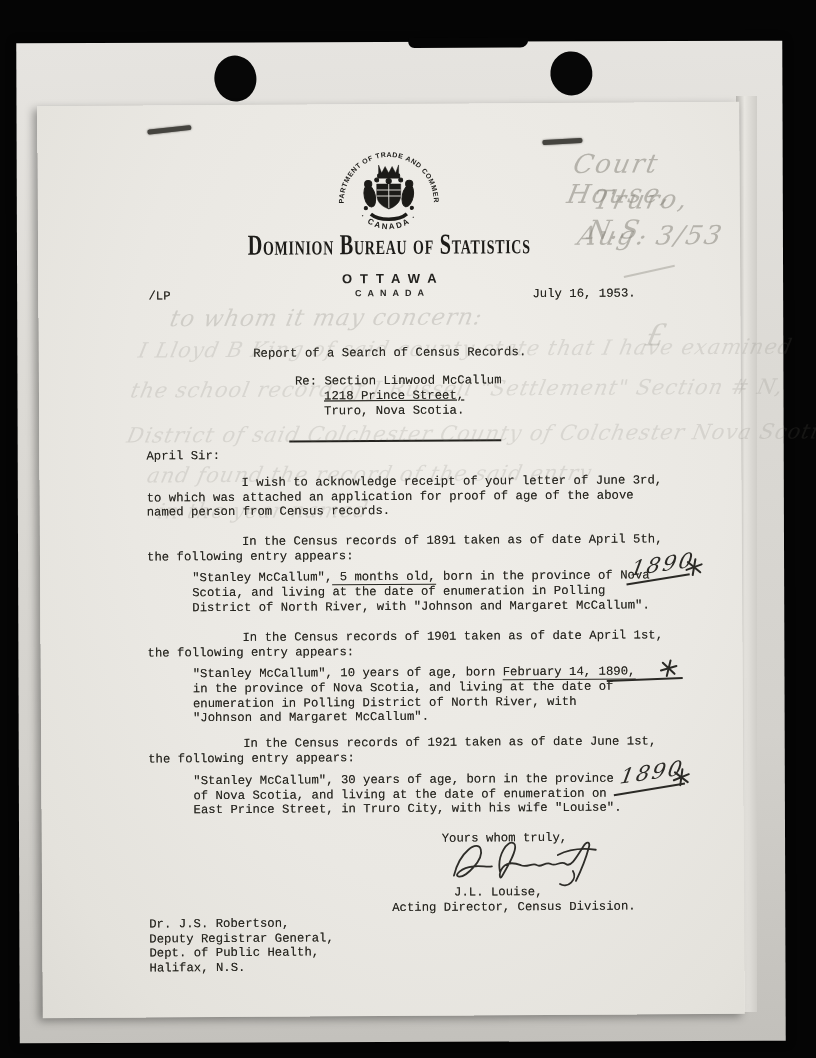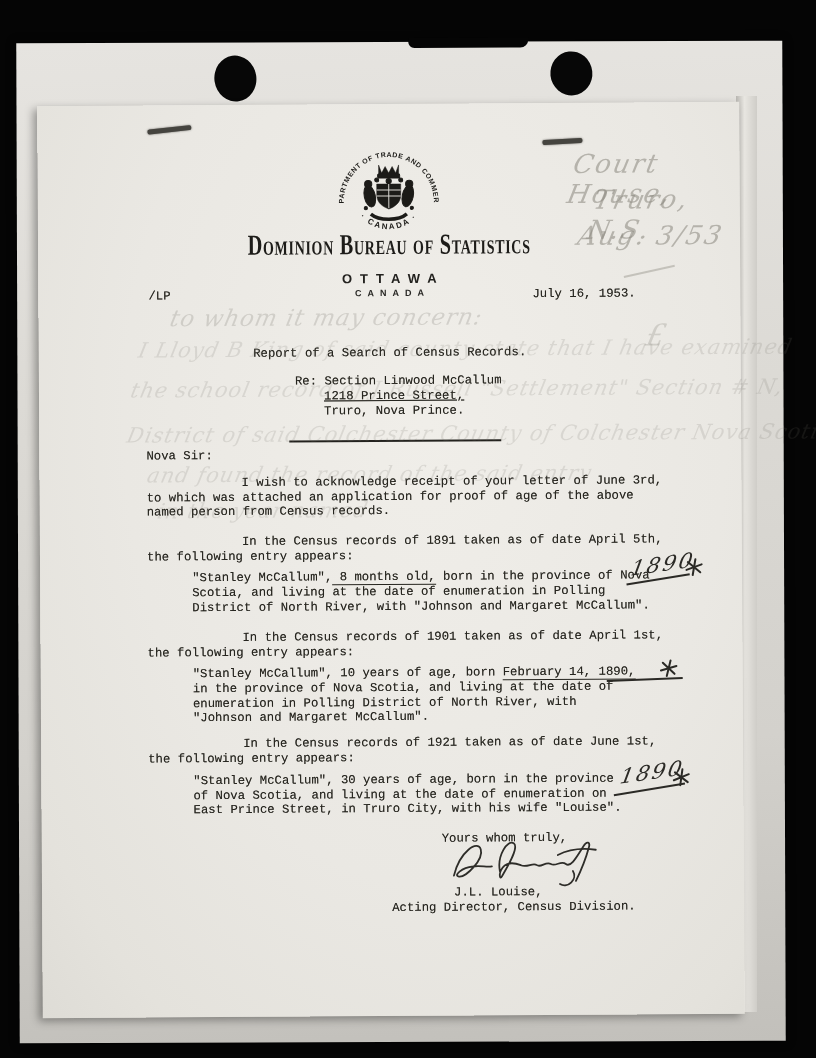--- a/index.html
+++ b/index.html
@@ -104,31 +104,31 @@
     <div class="lh-title">Dominion Bureau of Statistics</div>
     <div class="lh-city">OTTAWA</div>
     <div class="lh-country">CANADA</div>
 
     <div class="mono" style="left:110px;top:184px;">/LP</div>
     <div class="mono" style="left:494px;top:184px;">July 16, 1953.</div>
 
     <div class="mono" style="left:0;top:242px;width:100%;text-align:center;">Report of a Search of Census Records.</div>
     <div class="mono" style="left:256px;top:270px;">Re: Section Linwood McCallum</div>
     <div class="mono" style="left:285px;top:285px;text-decoration:underline;">1218 Prince Street,</div>
-    <div class="mono" style="left:285px;top:300px;">Truro, Nova Prince.</div>
+    <div class="mono" style="left:285px;top:300px;">Truro, Nova Scotia.</div>
     <div class="divider"></div>
 
-    <div class="mono" style="left:107px;top:344px;">Nova Sir:</div>
+    <div class="mono" style="left:107px;top:344px;">April Sir:</div>
     <div class="mono indent" style="left:107px;top:371px;width:560px;">I wish to acknowledge receipt of your letter of June 3rd,
 to which was attached an application for proof of age of the above
 named person from Census records.</div>
     <div class="mono indent" style="left:107px;top:430px;width:560px;">In the Census records of 1891 taken as of date April 5th,
 the following entry appears:</div>
 
-    <div class="mono" style="left:152px;top:466px;"><span>"Stanley McCallum",</span><span class="u"> 8 months old,</span><span> born in the province of Nova</span></div>
+    <div class="mono" style="left:152px;top:466px;"><span>"Stanley McCallum",</span><span class="u"> 5 months old,</span><span> born in the province of Nova</span></div>
     <div class="mono" style="left:152px;top:481px;width:520px;">Scotia, and living at the date of enumeration in Polling
 District of North River, with "Johnson and Margaret McCallum".</div>
 
     <div class="margin-year" style="left:592px;top:450px;">1890</div>
     <div class="year-line" style="left:586px;top:476px;width:64px;transform:rotate(-9deg);"></div>
     <svg class="ast" style="left:644px;top:455px;" width="20" height="20" viewBox="0 0 20 20">
       <g stroke="#2b2a26" stroke-width="2" stroke-linecap="round" transform="rotate(10 10 10)">
         <line x1="10" y1="2" x2="10" y2="18"></line>
           <line x1="3" y1="6" x2="17" y2="14"></line>
           <line x1="17" y1="6" x2="3" y2="14"></line>
@@ -172,20 +172,24 @@
       <g fill="none" stroke="#2e2d29" stroke-width="1.8" stroke-linecap="round">
         <path d="M14,44 C20,20 38,8 41,18 C44,28 26,46 19,45 C13,44 22,36 33,35 C41,34 47,36 52,35"></path>
         <path d="M60,40 C57,24 68,8 74,12 C80,16 66,38 62,45 C60,49 59,43 61,39 C66,29 76,32 81,34 C87,37 93,31 97,34 C101,37 106,30 111,33 C116,36 121,29 126,33 C131,37 137,26 144,15 C147,10 151,11 149,17 C146,28 140,42 136,50"></path>
         <path d="M118,24 C128,19 142,17 156,19"></path>
         <path d="M133,40 C138,48 128,58 120,53"></path>
       </g>
     </svg>
     <div class="mono" style="left:412px;top:782px;">J.L. Louise,</div>
     <div class="mono" style="left:350px;top:797px;">Acting Director, Census Division.</div>
 
+    <div class="mono" style="left:107px;top:812px;">Dr. J.S. Robertson,
+Deputy Registrar General,
+Dept. of Public Health,
+Halifax, N.S.</div>
 
     <div class="hand corner" style="left:533px;top:46px;">Court House,</div>
     <div class="hand corner" style="left:553px;top:82px;">Truro, N.S.</div>
     <div class="hand corner" style="left:540px;top:118px;">Aug. 3/53</div>
     <div class="corner-swoosh" style="left:585px;top:168px;"></div>
     <div class="hand corner" style="left:608px;top:215px;font-size:30px;opacity:.28;">£</div>
 
     <div class="hand ghost" style="left:132px;top:200px;font-size:23px;opacity:.22;">to whom it may concern:</div>
     <div class="hand ghost" style="left:100px;top:233px;">I Lloyd B King of said county state that I have examined</div>
     <div class="hand ghost" style="left:92px;top:273px;">the school record of J Russell "Settlement" Section # N,</div>

